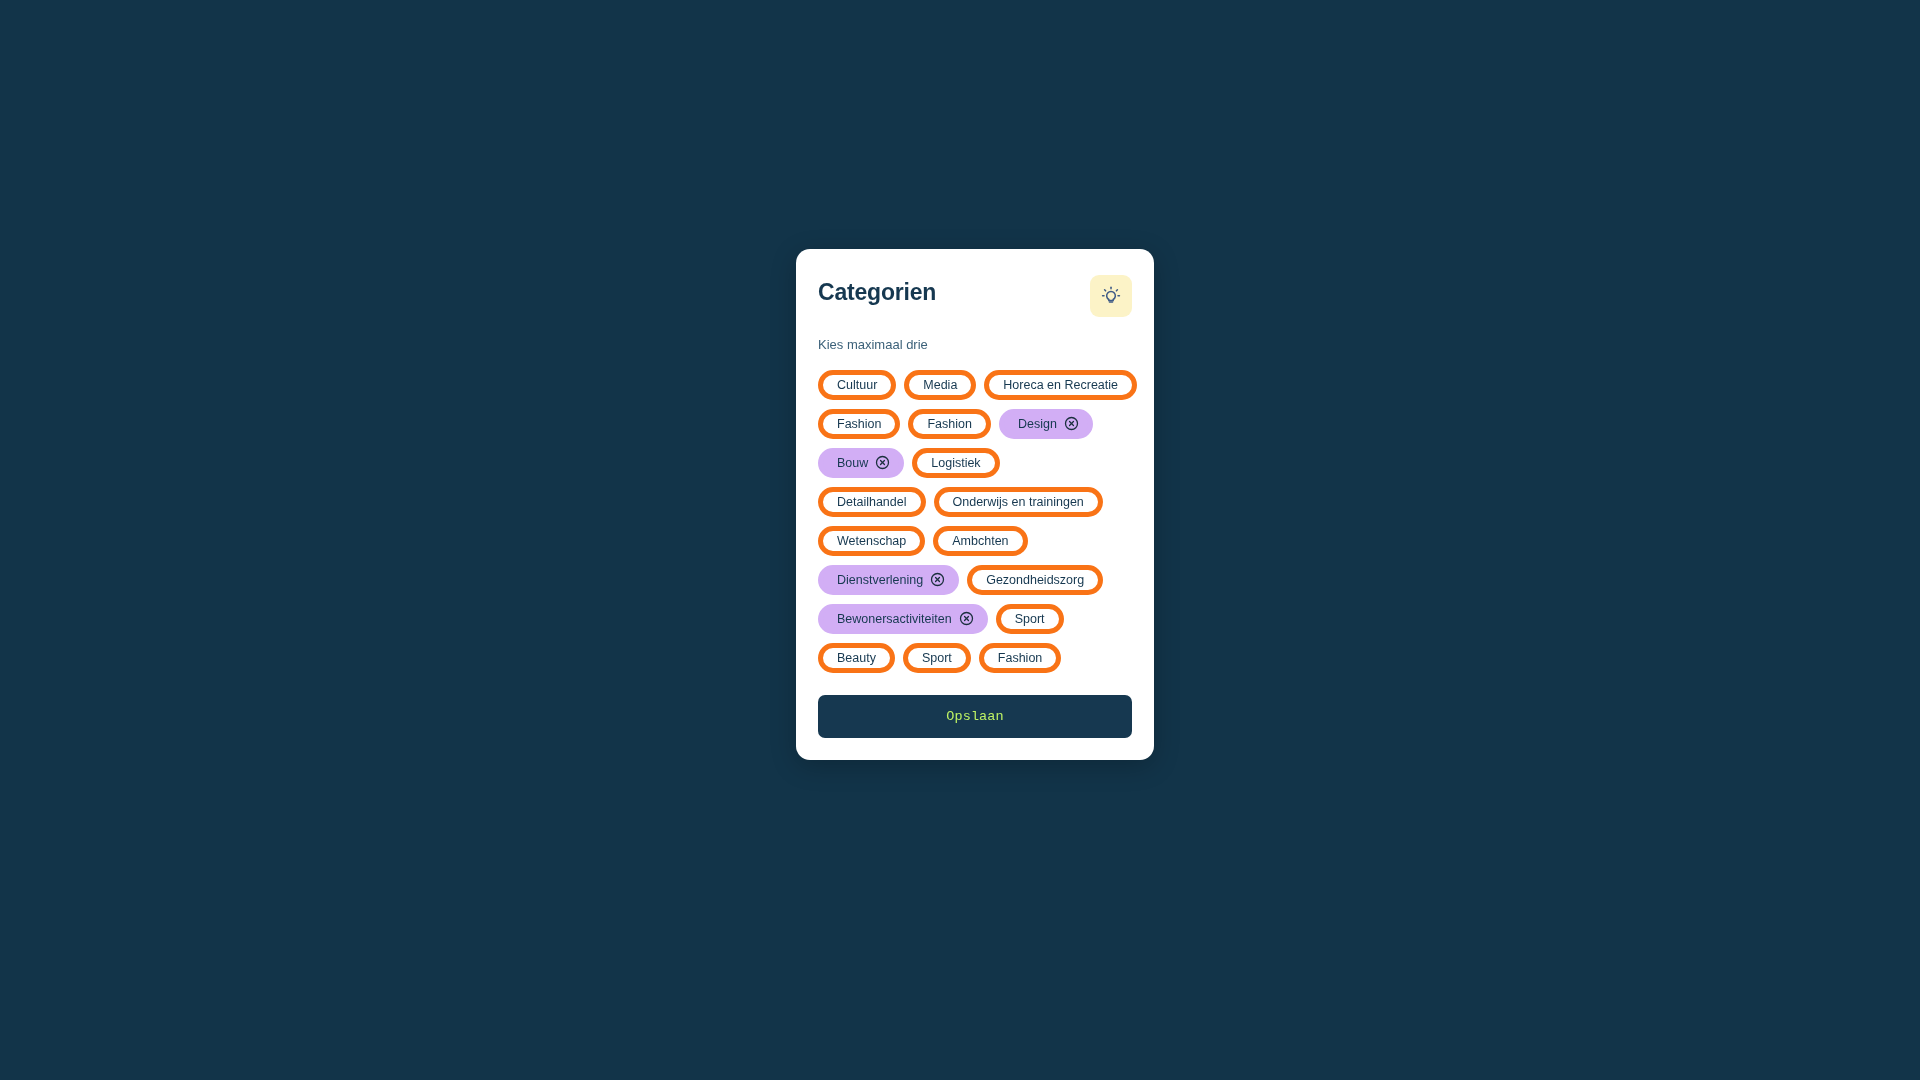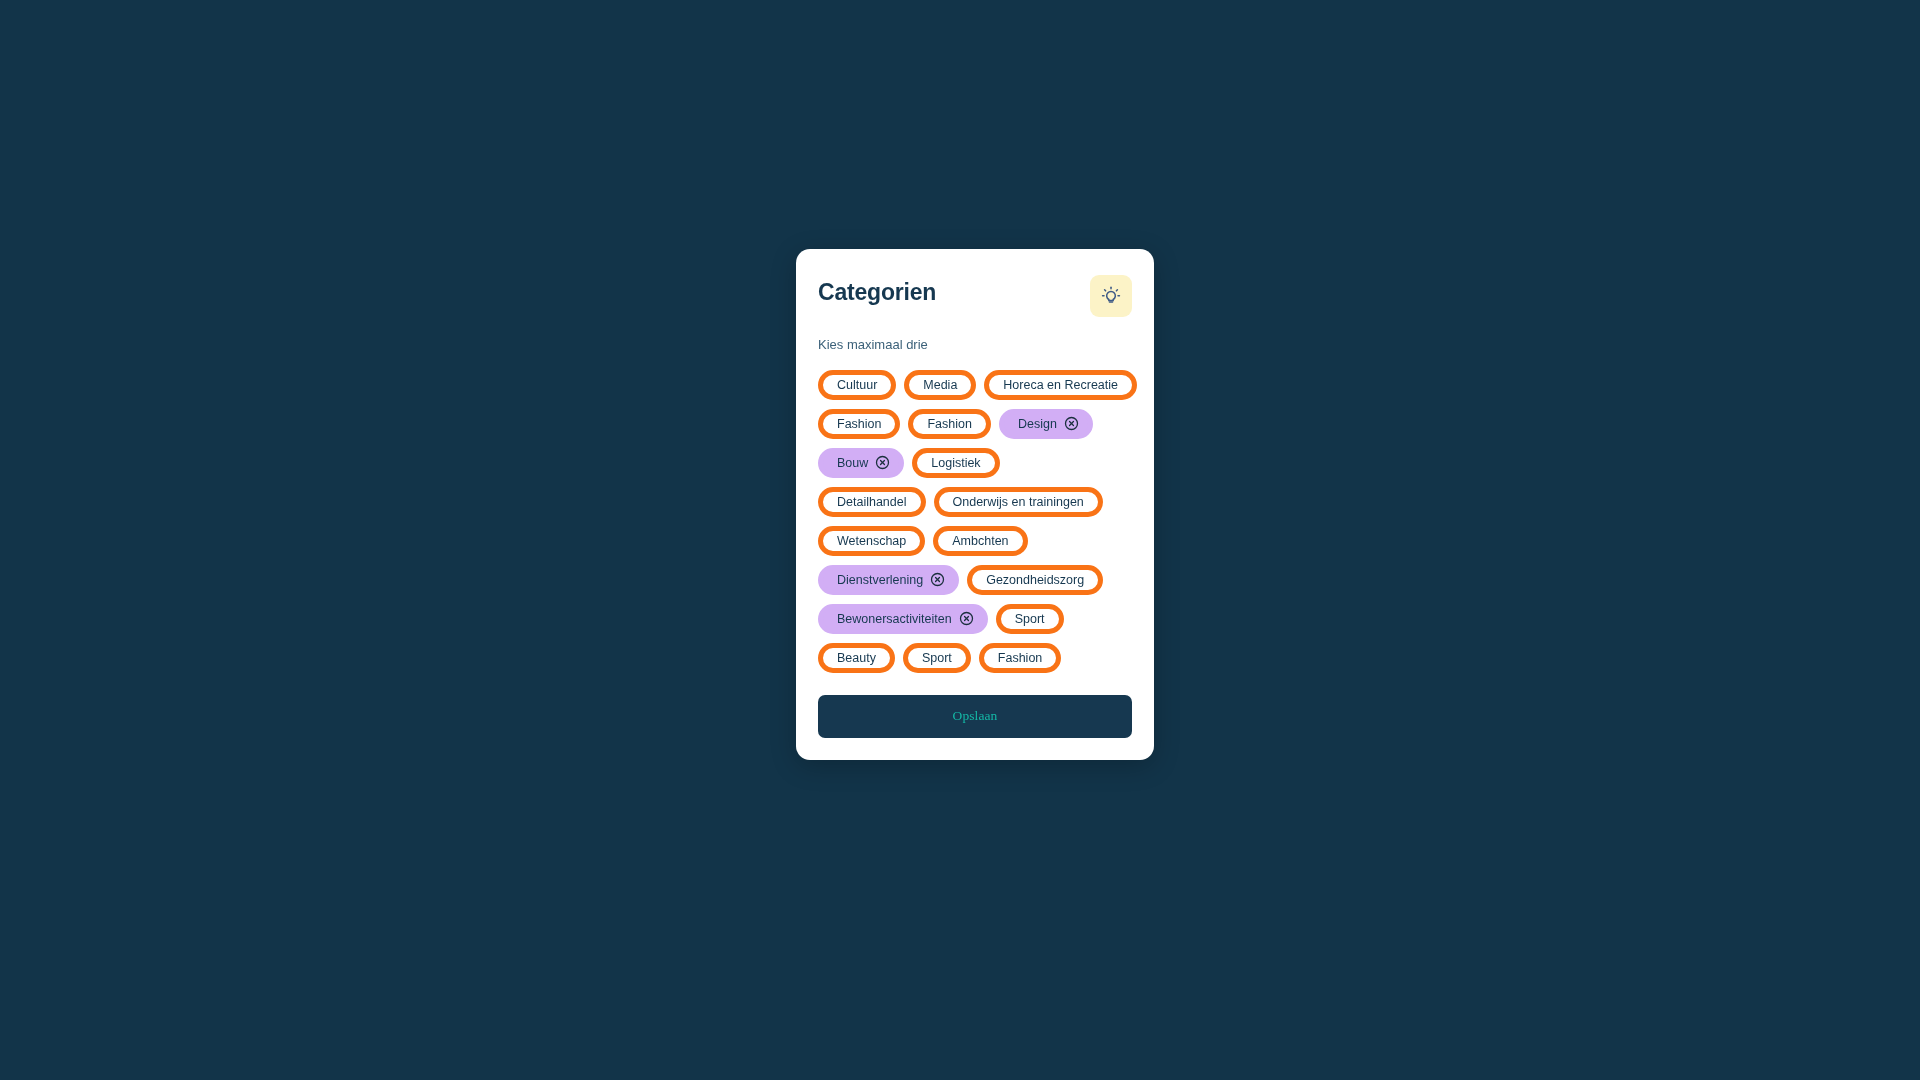--- a/index.html
+++ b/index.html
@@ -124,23 +124,23 @@
   .remove-icon svg { display: block; }
 
   
   .save-button {
     display: block;
     width: 100%;
     height: 43px;
     border: none;
     border-radius: 7px;
     background: #163850;
-    color: #14b8a6;
+    color: #bef264;
     font-size: 13.5px;
-    font-family: Liberation Serif, serif;
+    font-family: Liberation Mono, monospace;
     cursor: pointer;
     letter-spacing: 0.1px;
   }
 </style>
 </head>
 <body>
 
 <div class="stage">
 
   <div class="card">

